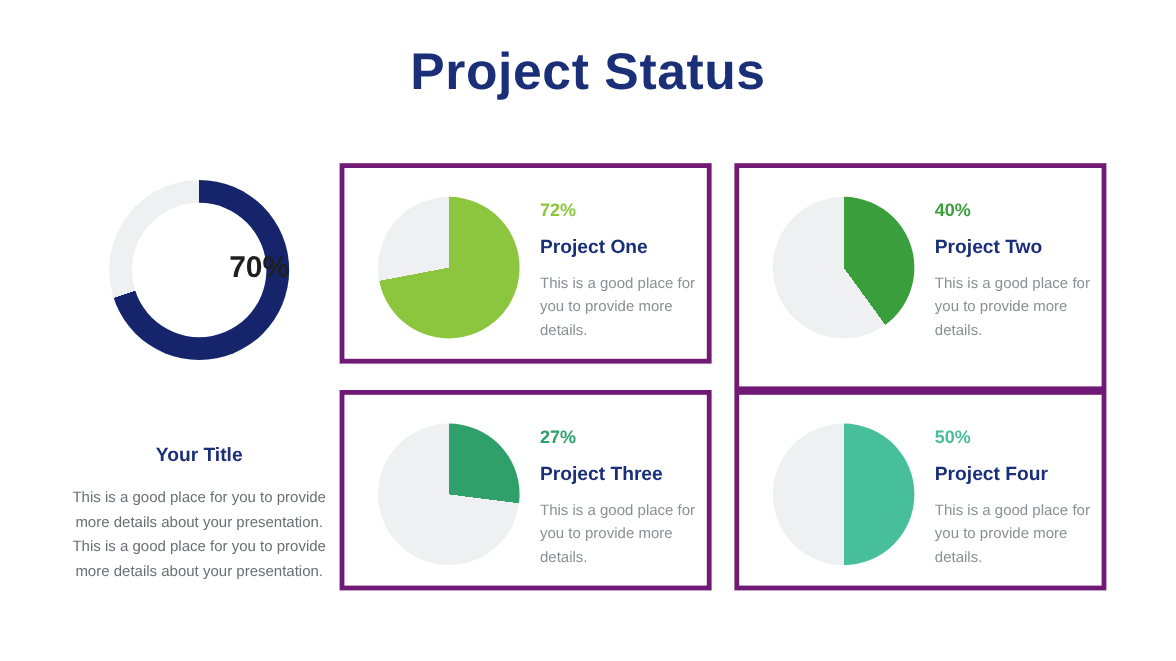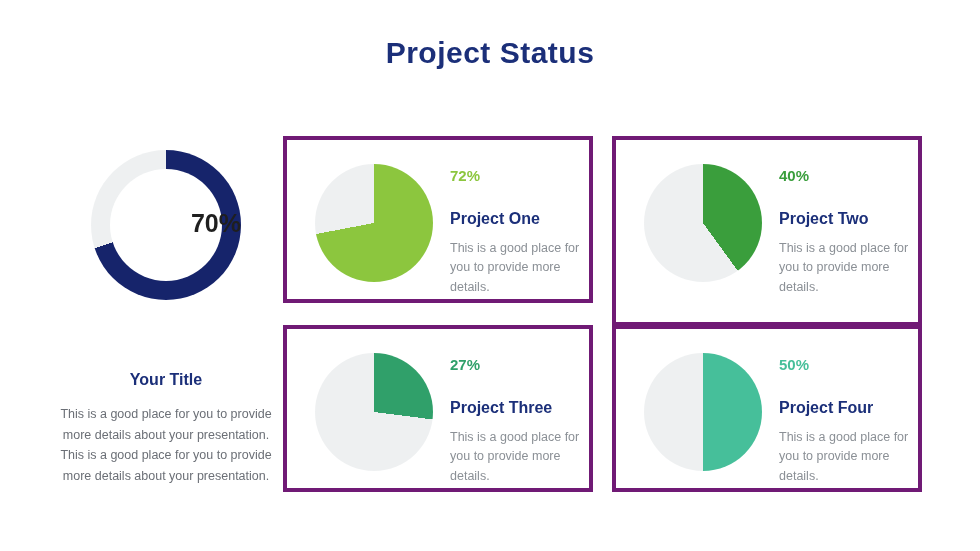--- a/index.html
+++ b/index.html
@@ -23,21 +23,21 @@
     background: #ffffff;
   }
 
   
   #slide-title {
     position: absolute;
     left: 0;
     top: 36px;
     width: 980px;
     text-align: center;
-    font-size: 30px;
+    font-size: 43px;
     font-weight: bold;
     color: #1b2f79;
     letter-spacing: 0.5px;
   }
 
   
   #left-panel {
     position: absolute;
     left: 60px;
     top: 150px;
@@ -118,21 +118,21 @@
     left: 163px;
     top: 28px;
     width: 130px;
   }
   .card-pct {
     font-size: 15px;
     font-weight: bold;
     line-height: 1;
   }
   .card-title {
-    margin-top: 28px;
+    margin-top: 16px;
     font-size: 16px;
     font-weight: bold;
     color: #1b2f79;
     line-height: 1;
   }
   .card-desc {
     margin-top: 12px;
     font-size: 12.5px;
     line-height: 1.55;
     color: #8b9096;

